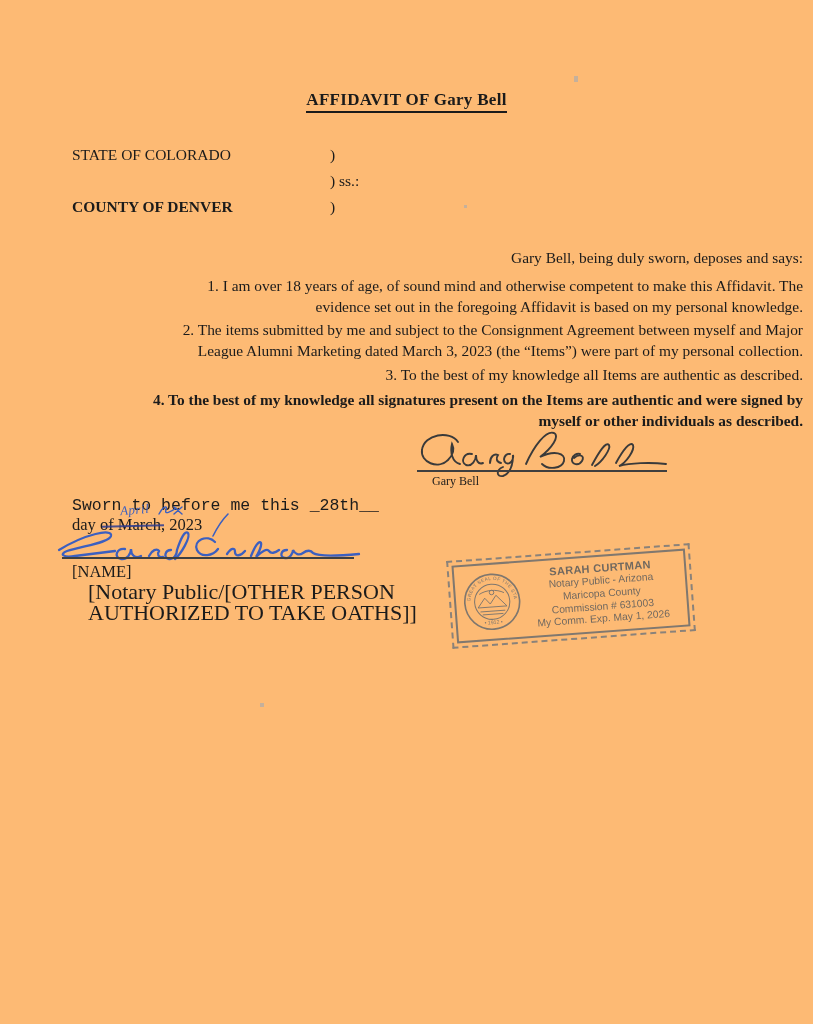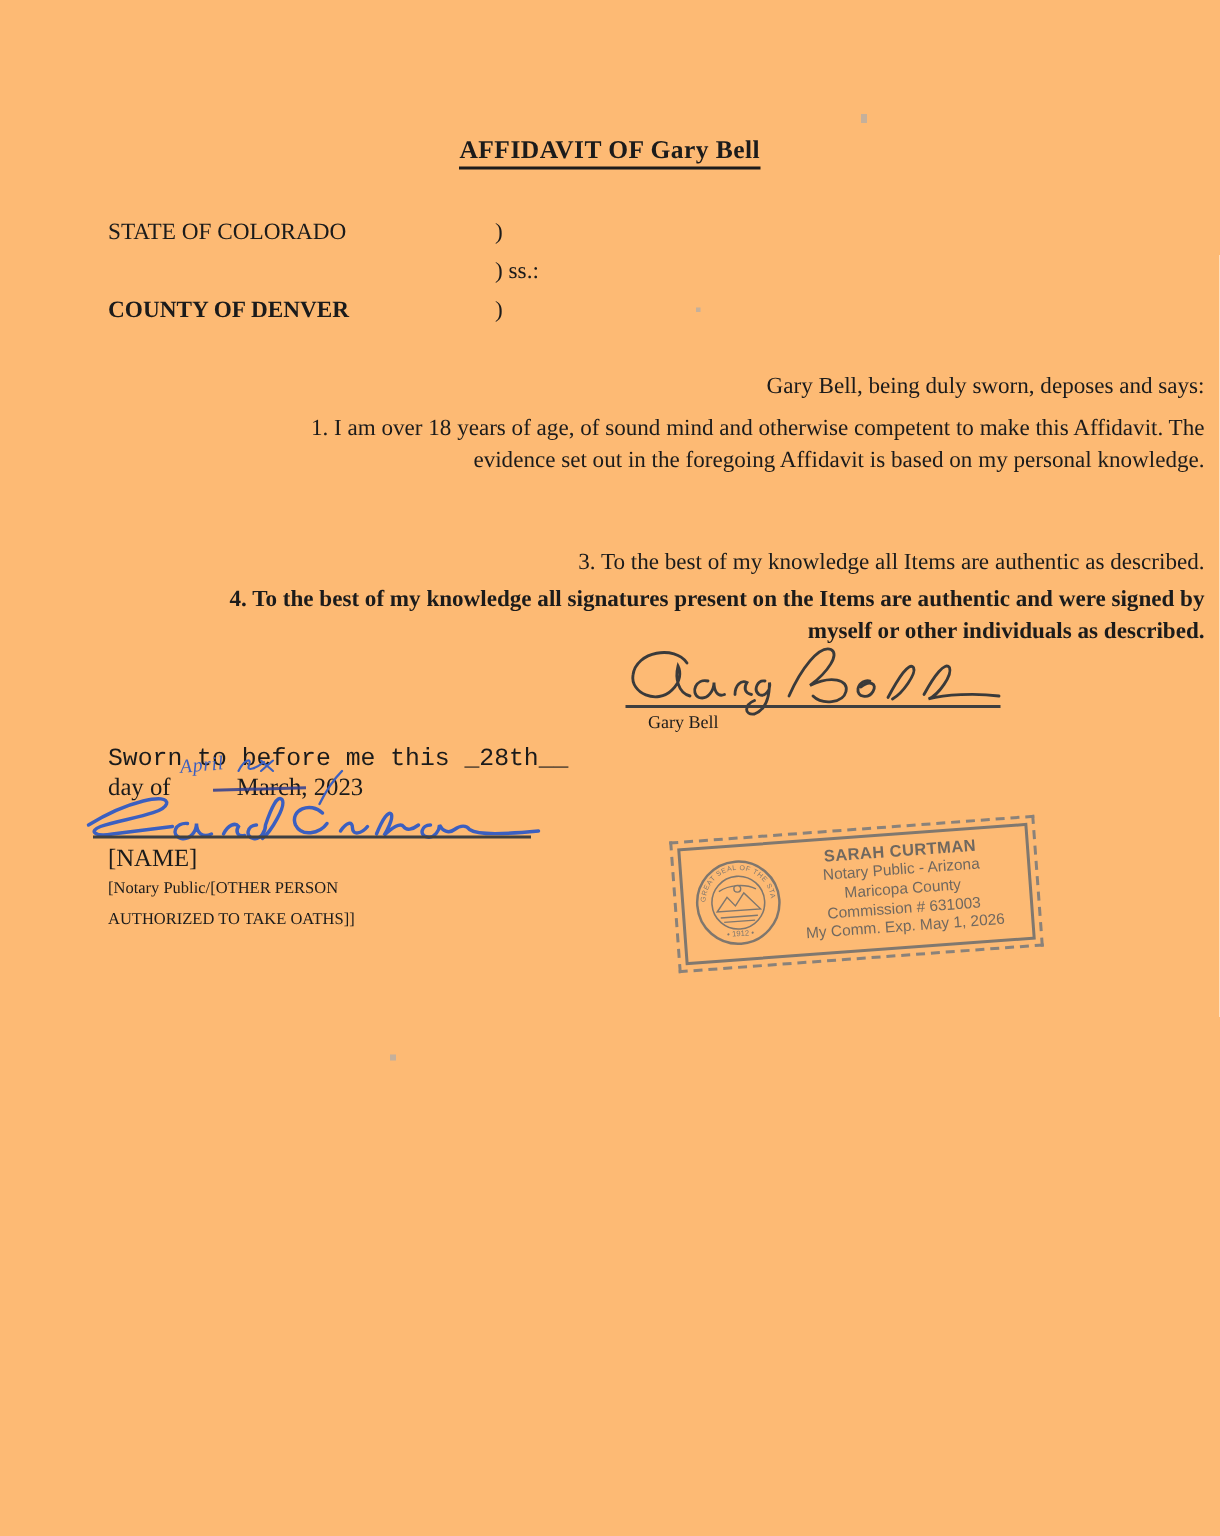--- a/index.html
+++ b/index.html
@@ -26,23 +26,23 @@
   }
   .venue { font-size: 15.5px; }
   .body-text {
     font-size: 15.4px;
     line-height: 21px;
     width: 740px;
     white-space: pre-line;
     text-align: right;
   }
   .jurat-text { font-size: 16.5px; line-height: 20px; }
-  .capacity { white-space: pre-line; font-size: 11px; line-height: 20.5px; }
+  .capacity { white-space: pre-line; font-size: 22px; line-height: 20.5px; margin-left: 16px; }
   .sig-line { background: #3f3f3f; height: 1.6px; }
-  .struck { position: relative; margin-left: 40px; }
+  .struck { position: relative; }
   .struck::after {
     content: "";
     position: absolute;
     left: -16px; right: -3px; top: 54%;
     height: 1.8px;
     background: #2e3c90;
     transform: rotate(-1.5deg);
     opacity: 0.85;
   }
   .april-note {
@@ -90,20 +90,22 @@
 
   <div class="abs venue" style="top:146px; left:72px;">STATE OF COLORADO</div>
   <div class="abs venue" style="top:146px; left:330px;">)</div>
   <div class="abs venue" style="top:172px; left:330px;">) ss.:</div>
   <div class="abs venue" style="top:198px; left:72px;font-weight:bold;">COUNTY OF DENVER</div>
   <div class="abs venue" style="top:198px; left:330px;">)</div>
 
   <div class="abs body-text" style="top:247px; left:63px;">Gary Bell, being duly sworn, deposes and says:</div>
   <div class="abs body-text" style="top:275px; left:63px;">1. I am over 18 years of age, of sound mind and otherwise competent to make this Affidavit. The
 evidence set out in the foregoing Affidavit is based on my personal knowledge.</div>
+  <div class="abs body-text" style="top:319px; left:63px;">2. The items submitted by me and subject to the Consignment Agreement between myself and Major
+League Alumni Marketing dated March 3, 2023 (the “Items”) were part of my personal collection.</div>
   <div class="abs body-text" style="top:364px; left:63px;">3. To the best of my knowledge all Items are authentic as described.</div>
   <div class="abs body-text" style="top:389px; left:63px;font-weight:bold;">4. To the best of my knowledge all signatures present on the Items are authentic and were signed by
 myself or other individuals as described.</div>
 
   <svg class="abs" style="top:426px; left:408px;" width="272" height="52" viewBox="0 0 272 52">
     <g fill="none" stroke="#3a3a3a" stroke-width="1.9" stroke-linecap="round">
       <path d="M 50,16 C 42,4 16,8 14,24 C 12,36 30,44 40,34 C 46,28 46,22 44,18 C 42,26 44,36 52,38"></path>
       <path d="M 64,28 C 56,26 52,36 58,39 C 64,41 68,34 68,29 C 68,34 70,39 75,37"></path>
       <path d="M 82,37 C 82,31 86,27 90,29 C 88,32 88,36 93,37"></path>
       <path d="M 102,28 C 97,27 94,34 98,37 C 102,39 106,34 105,29 C 105,37 103,47 95,50 C 88,51 88,44 95,41"></path>

